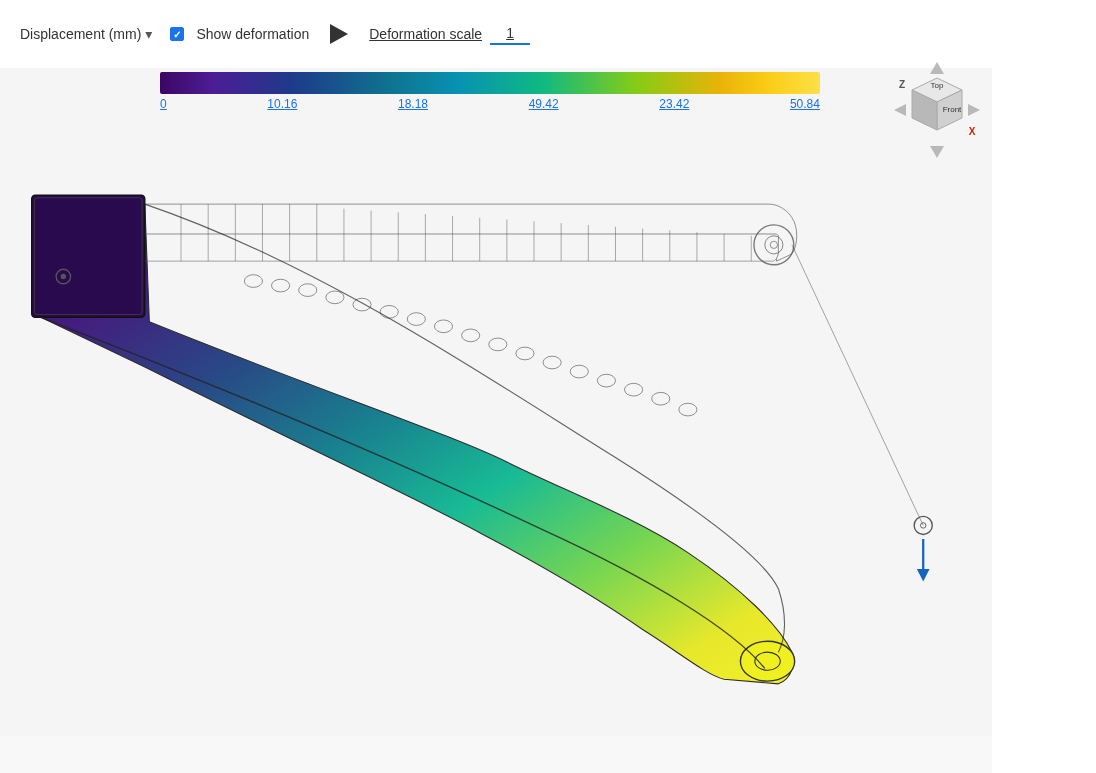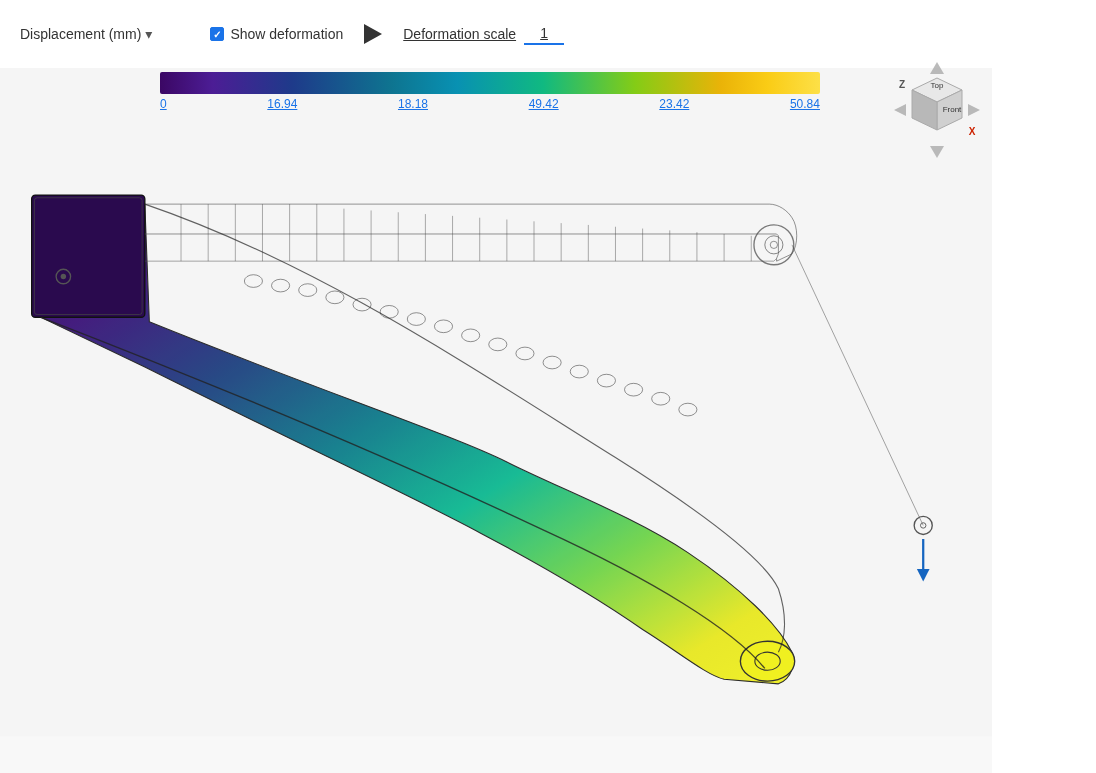--- a/index.html
+++ b/index.html
@@ -40,25 +40,24 @@
       font-size: 14px;
     }
     .dropdown-arrow {
       font-size: 10px;
       color: #555;
     }
 
     .show-deformation {
       display: flex;
       align-items: center;
-      gap: 6px;
+      gap: 12px;
       font-size: 14px;
       color: #333;
       cursor: pointer;
-      margin-left: 40px;
     }
     .checkbox-blue {
       width: 14px;
       height: 14px;
       background: #1a73e8;
       border: 1px solid #1a73e8;
       display: flex;
       align-items: center;
       justify-content: center;
       border-radius: 2px;
@@ -288,21 +287,21 @@
     <div class="deformation-scale">
       <span>Deformation scale</span>
       <input class="scale-input" type="text" value="1" style="">
     </div>
   </div>
 
   <div id="legend">
     <div class="legend-bar"></div>
     <div class="legend-labels">
       <span>0</span>
-      <span>16.94</span>
+      <span>10.16</span>
       <span>18.18</span>
       <span>49.42</span>
       <span>23.42</span>
       <span>50.84</span>
     </div>
   </div>
 
   <div id="orientation">
     <svg width="90" height="100" viewBox="0 0 90 100" xmlns="http://www.w3.org/2000/svg">
 

